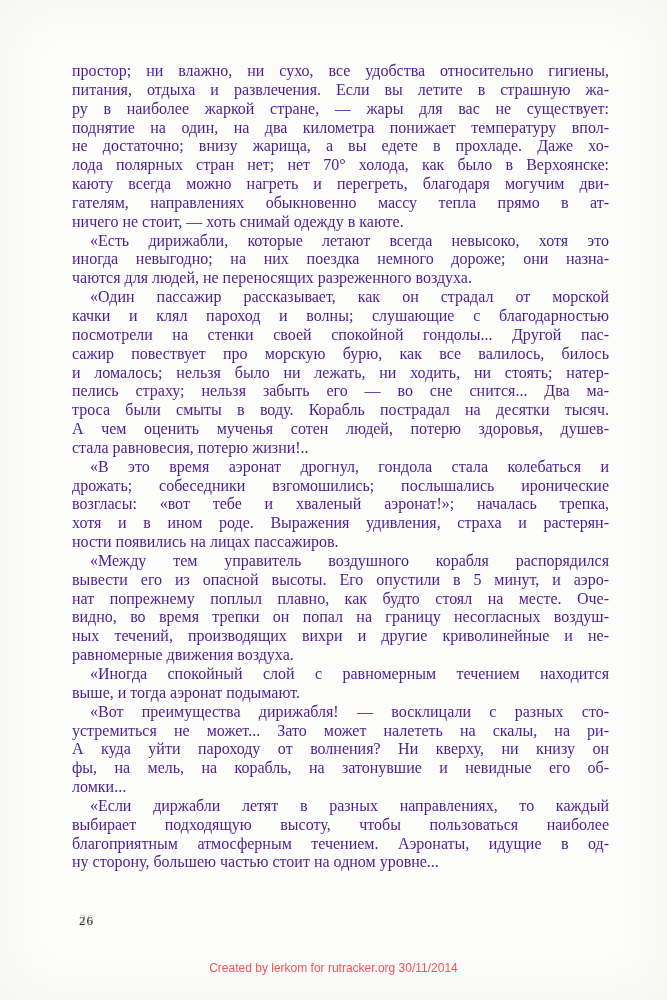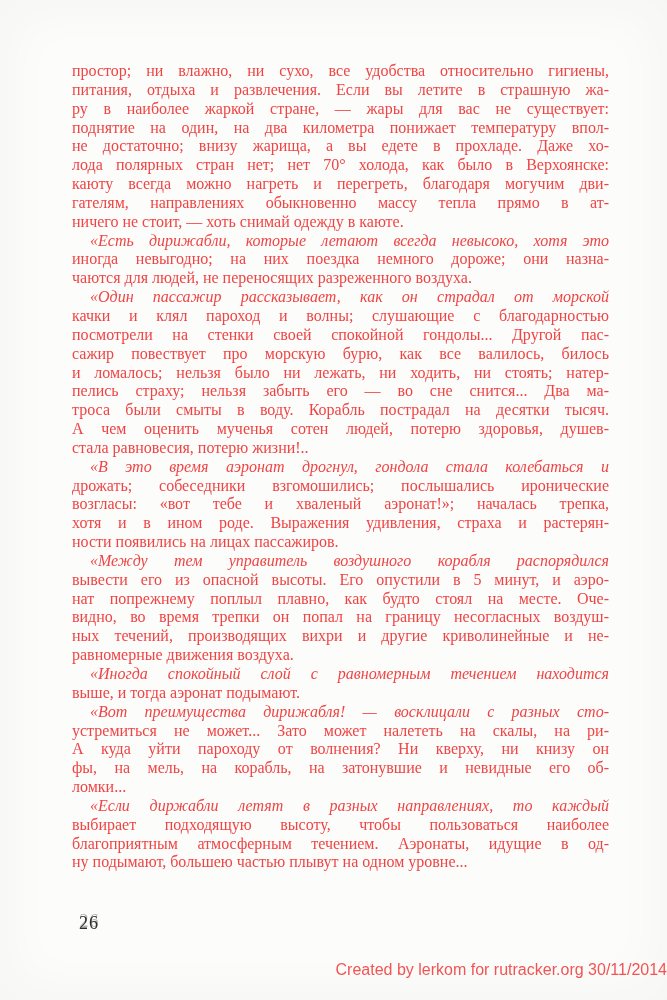--- a/index.html
+++ b/index.html
@@ -14,55 +14,54 @@
     background: #fcfcfb;
     overflow: hidden;
     font-family: "Liberation Serif", "DejaVu Serif", serif;
     box-shadow: inset 0 0 60px rgba(50, 45, 35, 0.04);
   }
   .text-block {
     position: absolute;
     left: 72px;
     top: 62px;
     width: 537px;
-    color: #ef4444;
+    color: #4c1d95;
     font-size: 16px;
     line-height: 18.85px;
   }
   .line {
     text-align: justify;
     text-align-last: justify;
     white-space: normal;
   }
   .line.para-end {
     text-align: right;
     text-align-last: left;
   }
   .line.para-start.indented {
     text-indent: 18px;
-    font-style: italic;
   }
   .page-number {
     position: absolute;
     left: 79px;
     top: 913px;
-    font-size: 18px;
+    font-size: 13px;
     color: #2e2e2e;
     letter-spacing: 1px;
     
     text-shadow: 0.5px -2px 0 rgba(40, 40, 40, 0.35);
   }
   .watermark {
     position: absolute;
     left: 0;
     top: 961px;
     width: 100%;
-    text-align: right;
+    text-align: center;
     font-family: "Liberation Sans", "DejaVu Sans", sans-serif;
-    font-size: 16px;
+    font-size: 12px;
     color: #f25454;
   }
 </style>
 </head>
 <body>
 
 <div class="page">
   <div class="text-block" id="text-block">
       <div class="line para-start">простор; ни влажно, ни сухо, все удобства относительно гигиены,</div>
       <div class="line">питания, отдыха и развлечения. Если вы летите в страшную жа-</div>
@@ -99,17 +98,17 @@
       <div class="line para-start indented">«Иногда спокойный слой с равномерным течением находится</div>
       <div class="line para-end">выше, и тогда аэронат подымают.</div>
       <div class="line para-start indented">«Вот преимущества дирижабля! — восклицали с разных сто-</div>
       <div class="line">устремиться не может... Зато может налететь на скалы, на ри-</div>
       <div class="line">А куда уйти пароходу от волнения? Ни кверху, ни книзу он</div>
       <div class="line">фы, на мель, на корабль, на затонувшие и невидные его об-</div>
       <div class="line para-end">ломки...</div>
       <div class="line para-start indented">«Если диржабли летят в разных направлениях, то каждый</div>
       <div class="line">выбирает подходящую высоту, чтобы пользоваться наиболее</div>
       <div class="line">благоприятным атмосферным течением. Аэронаты, идущие в од-</div>
-      <div class="line para-end">ну подымают, большею частью плывут на одном уровне...</div>
+      <div class="line para-end">ну сторону, большею частью стоит на одном уровне...</div>
     </div>
   <div class="page-number">26</div>
   <div class="watermark">Created by lerkom for rutracker.org 30/11/2014</div>
 </div>
 
 </body></html>

